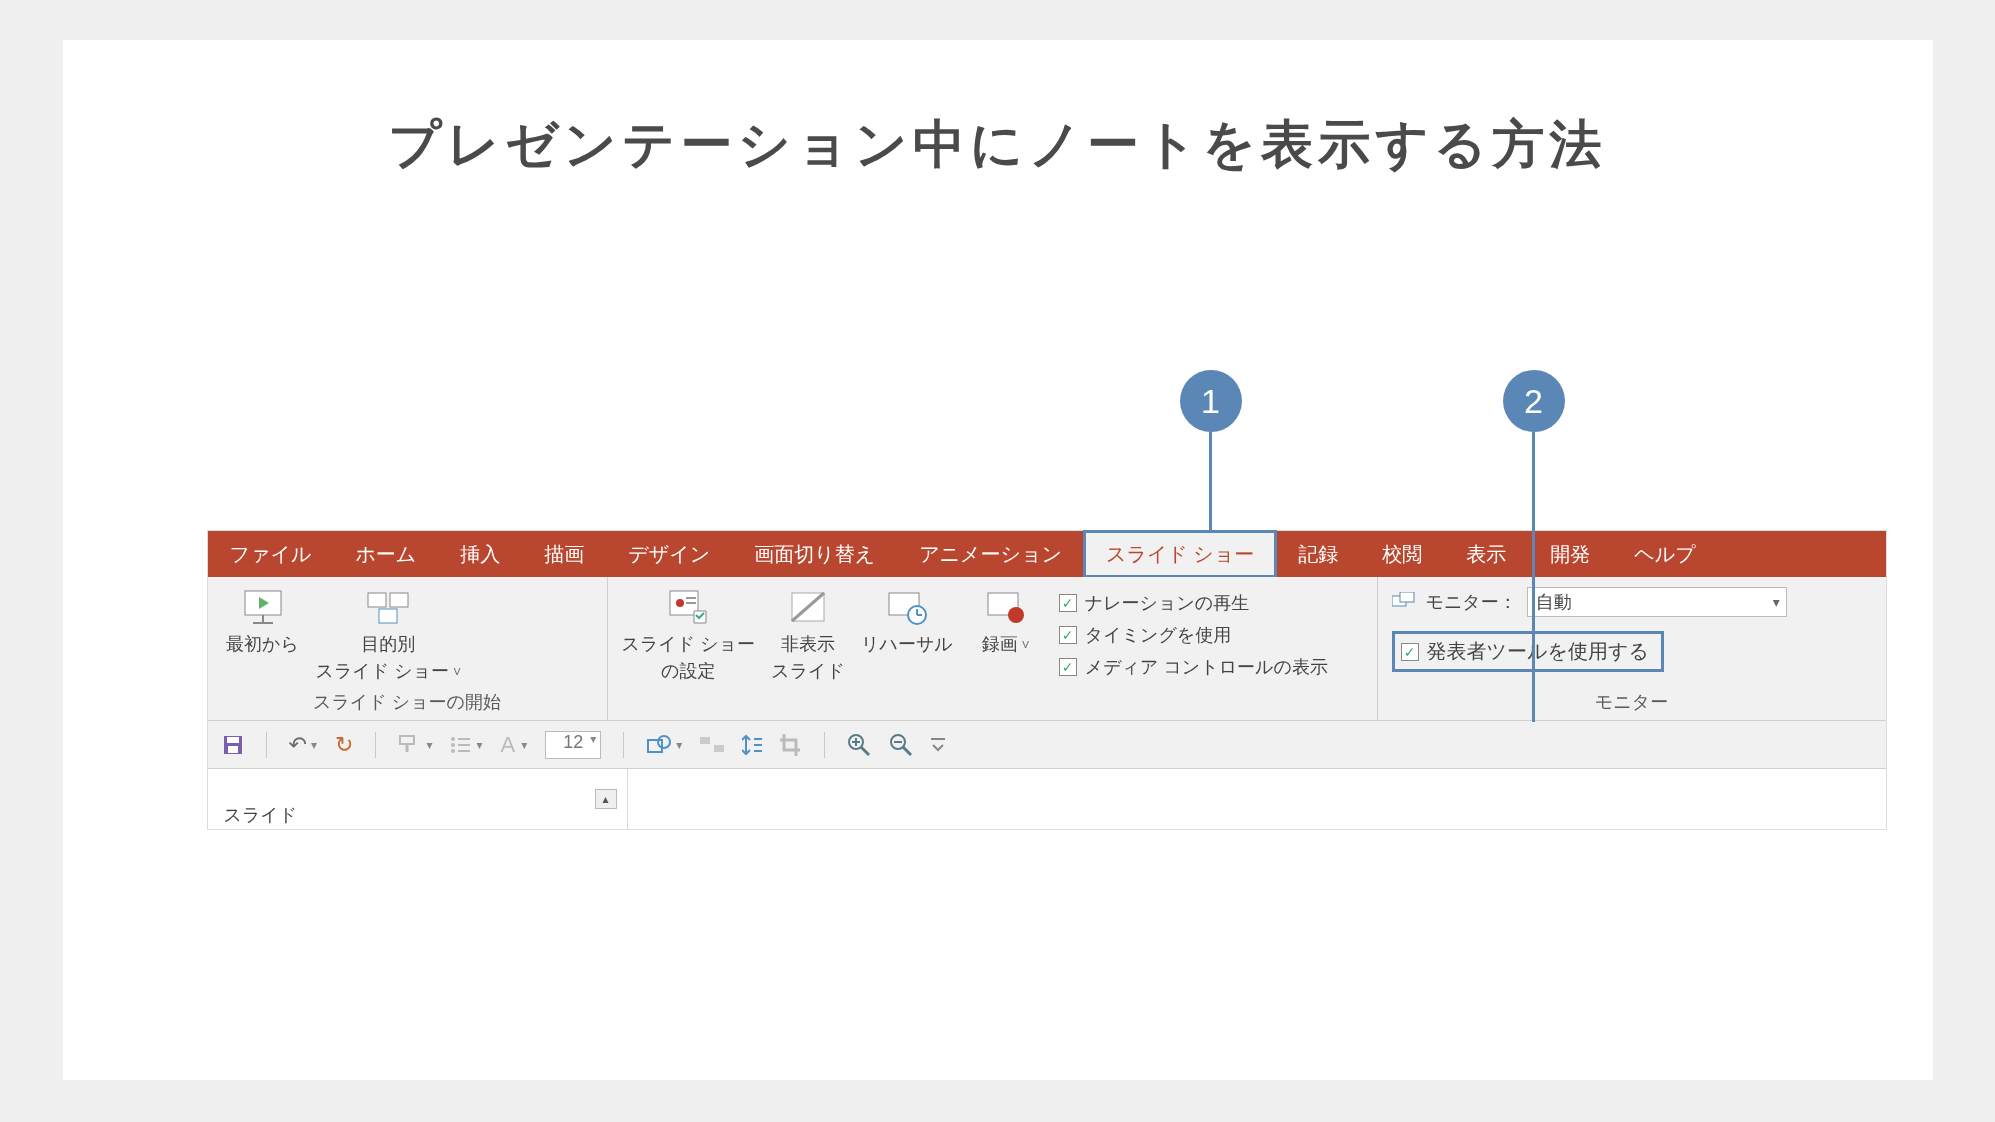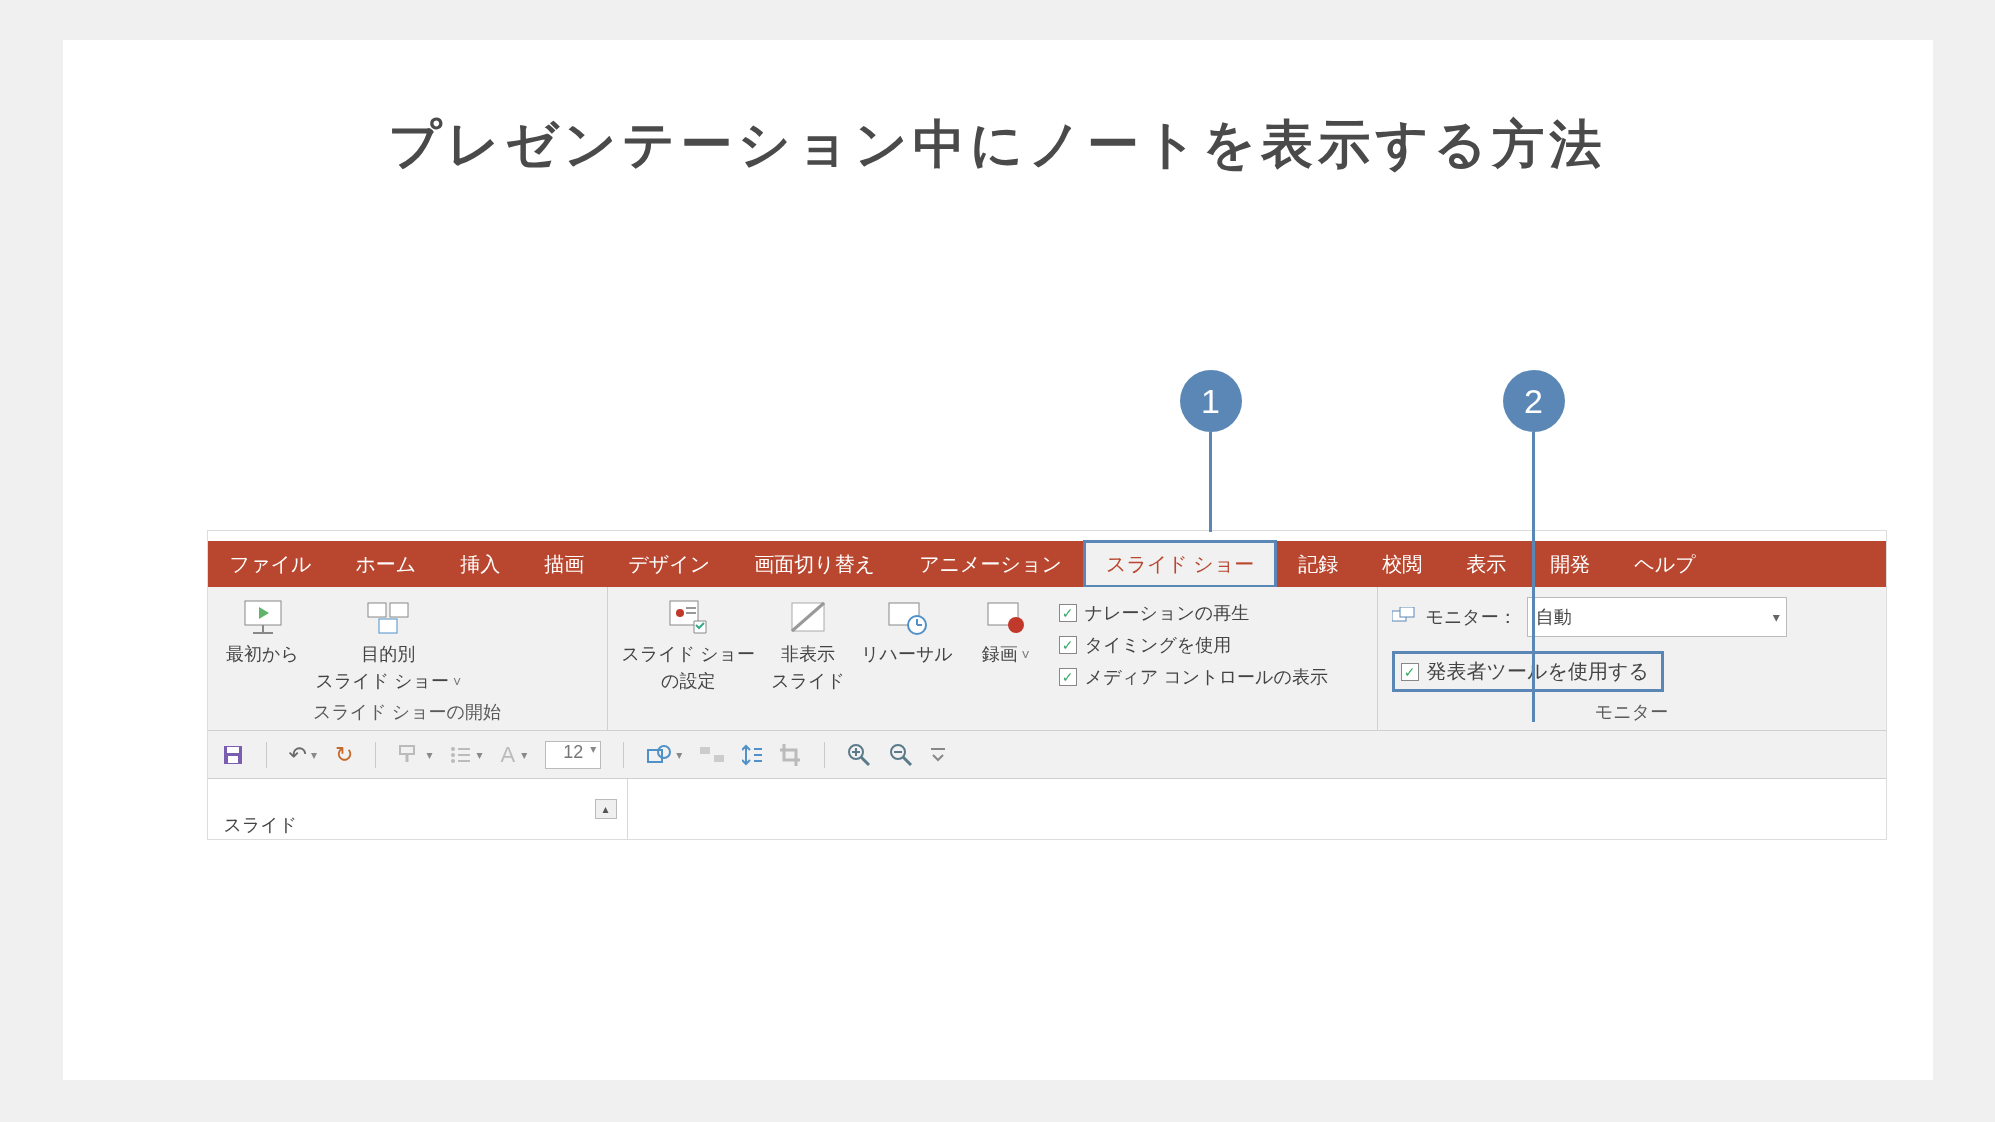--- a/index.html
+++ b/index.html
@@ -63,21 +63,20 @@
   }
 
   
   .tabstrip {
     height: 46px;
     background: #b9472f;
     display: flex;
     align-items: stretch;
     font-size: 20px;
     color: #fff;
-    margin-top: 10px;
   }
   .tab {
     padding: 0 22px;
     display: flex;
     align-items: center;
     white-space: nowrap;
   }
   .tab.active {
     background: #f1f1f1;
     color: #b9472f;
@@ -142,21 +141,21 @@
   .check-item { display:flex; align-items:center; gap:8px; white-space:nowrap;}
   .cb {
     width:18px; height:18px; border:1px solid #888; background:#fff;
     display:flex; align-items:center; justify-content:center; font-size:14px; color:#3a6;
   }
 
   .monitor-group .row1{
     display:flex; align-items:center; gap:10px; font-size:18px; color:#444;
   }
   .monitor-select{
-    border:1px solid #bbb; background:#fff; height:40px; min-width:260px;
+    border:1px solid #bbb; background:#fff; height:30px; min-width:260px;
     display:flex; align-items:center; padding:0 8px; font-size:18px; color:#444;
     position:relative;
   }
   .monitor-select::after{
     content:"▾"; position:absolute; right:6px; color:#666; font-size:14px;
   }
   .presenter-row{
     margin-top:14px;
     display:inline-flex; align-items:center; gap:8px;
     border:3px solid #5a87b5; padding:4px 12px 4px 6px;

